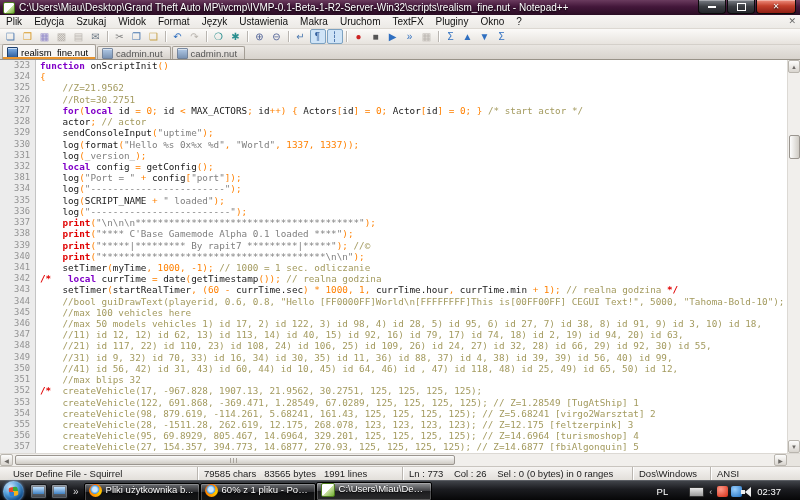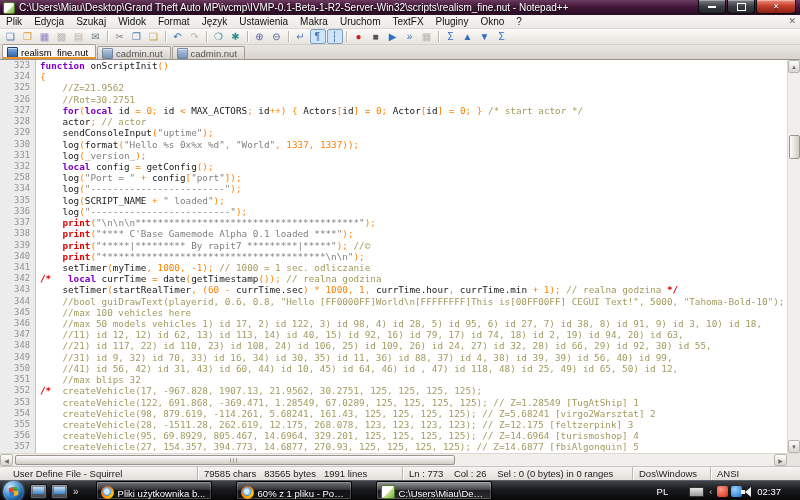--- a/index.html
+++ b/index.html
@@ -102,23 +102,23 @@
   .orb{width:21px;height:21px;border-radius:50%;margin:0 4px 0 3px;position:relative;flex:0 0 auto;
     background:radial-gradient(circle at 35% 28%,#cfe8ff,#4f9bd8 40%,#0b4786 72%,#062a52);
     box-shadow:0 0 3px rgba(120,180,255,.7),inset 0 0 2px rgba(255,255,255,.6);}
   .orb::after{content:"";position:absolute;left:6px;top:6px;width:9px;height:9px;border-radius:2px;
     transform:rotate(-8deg);
     background:conic-gradient(#36a93c 0 90deg,#f5b21a 90deg 180deg,#2f7fd4 180deg 270deg,#e8452c 270deg 360deg);}
   .ql{width:15px;height:13px;background:linear-gradient(#8a9099,#3c4148);border:1px solid #14161a;
     border-radius:2px;margin:0 2px;box-shadow:inset 0 0 0 1px rgba(255,255,255,.15);position:relative;flex:0 0 auto;}
   .ql::after{content:"";position:absolute;left:2px;top:2px;right:2px;bottom:4px;background:linear-gradient(#bfe0ff,#3f7fc0);}
   .chev{color:#ddd;font-size:10px;margin:0 5px 0 3px;}
-  .taskbtn{width:116px;height:19px;margin:0 12px;border-radius:2px;border:1px solid #000;
+  .taskbtn{width:116px;height:19px;margin:0 0;border-radius:2px;border:1px solid #000;
     background:linear-gradient(rgba(255,255,255,.28),rgba(255,255,255,.10) 45%,rgba(0,0,0,.30) 50%,rgba(255,255,255,.06));
-    box-shadow:inset 0 0 0 1px rgba(255,255,255,.22);display:flex;align-items:flex-end;padding:0 4px;
+    box-shadow:inset 0 0 0 1px rgba(255,255,255,.22);display:flex;align-items:flex-start;padding:0 4px;
     color:#fff;font-size:9.5px;text-shadow:0 1px 1px #000;overflow:hidden;flex:0 0 auto;box-sizing:border-box;}
   .taskbtn.active{background:linear-gradient(rgba(255,255,255,.45),rgba(255,255,255,.18) 45%,rgba(40,40,40,.35) 50%,rgba(255,255,255,.14));}
   .taskbtn .lbl{white-space:nowrap;overflow:hidden;text-overflow:ellipsis;}
   .ffico{width:13px;height:13px;border-radius:50%;margin-right:4px;flex:0 0 auto;
     background:radial-gradient(circle at 45% 42%,#cfe8ff 0 22%,#4f9bd8 40%,rgba(0,0,0,0) 46%),
       conic-gradient(from 200deg,#ff9500,#ff5f00 40%,#ffcc00 75%,#ff9500);}
   .nppico{width:12px;height:12px;border-radius:2px;margin-right:4px;flex:0 0 auto;border:1px solid #4c7a1d;
     background:linear-gradient(135deg,#fff 50%,#cfe3a8 51%,#6fae2e);}
   .tray{position:absolute;right:3px;top:0;height:23px;display:flex;align-items:center;color:#fff;}
   .lang{font-size:9.5px;margin-right:21px;}
@@ -215,21 +215,21 @@
         <div>323</div>
         <div>324</div>
         <div>325</div>
         <div>326</div>
         <div>327</div>
         <div>328</div>
         <div>329</div>
         <div>330</div>
         <div>331</div>
         <div>332</div>
-        <div>258</div>
+        <div>381</div>
         <div>334</div>
         <div>335</div>
         <div>336</div>
         <div>337</div>
         <div>338</div>
         <div>339</div>
         <div>340</div>
         <div>341</div>
         <div>342</div>
         <div>343</div>

